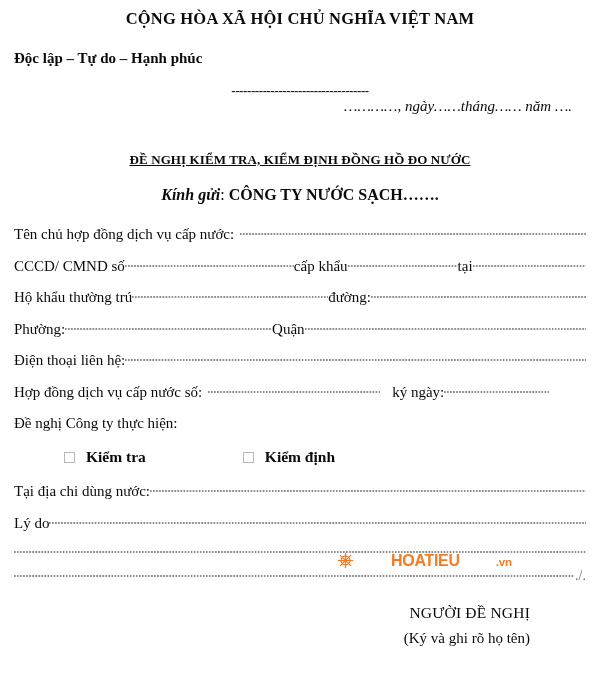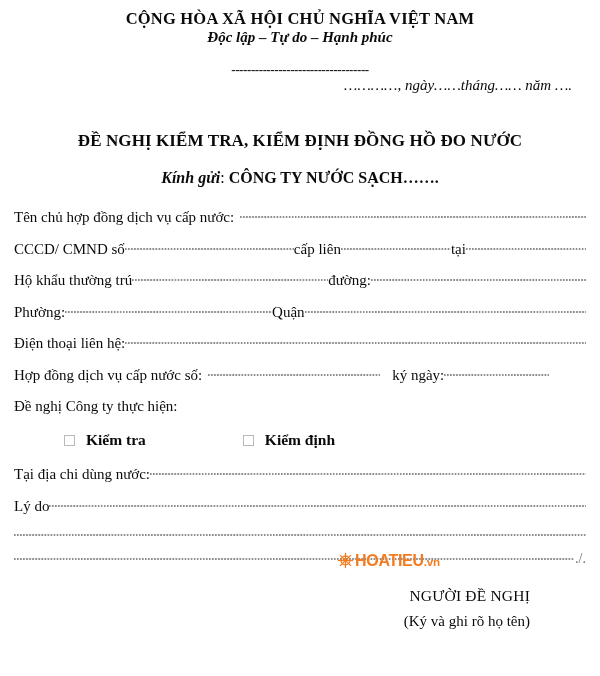--- a/index.html
+++ b/index.html
@@ -26,24 +26,24 @@
 
   
   .national-heading {
     text-align: center;
     font-weight: bold;
     font-size: 16.5px;
     letter-spacing: .2px;
     margin-top: 9px;
   }
   .motto {
-    text-align: center;
-    font-weight: bold;
-    font-size: 15px;
-    font-style: italic;
+    text-align: left;
+    font-weight: bold;
+    font-size: 15px;
+    margin-top: 21px;
   }
   .rule {
     text-align: center;
     font-size: 13px;
     letter-spacing: -0.4px;
     margin-top: 16px;
     color: #111;
     font-family: "Liberation Sans", sans-serif;
     font-weight: 700;
     transform: scaleY(.75);
@@ -52,23 +52,24 @@
     text-align: right;
     font-style: italic;
     font-size: 15px;
     padding-right: 14px;
   }
 
   
   .doc-title {
     text-align: center;
     font-weight: bold;
-    font-size: 17px;
+    font-size: 13px;
     margin-top: 37px;
     letter-spacing: .1px;
+    text-decoration: underline;
   }
   .addressee {
     text-align: center;
     font-size: 16px;
     margin-top: 18px;
   }
   .addressee .kg {
     font-style: italic;
     font-weight: bold;
   }
@@ -151,20 +152,21 @@
 
   
   .watermark {
     position: absolute;
     left: 337px;
     top: 543px;
     display: flex;
     align-items: center;
     pointer-events: none;
     user-select: none;
+    gap: 36px;
   }
   .wm-icon {
     width: 17px;
     height: 17px;
     display: block;
     margin-right: 1px;
   }
   .wm-text {
     font-family: "Liberation Sans", sans-serif;
     font-weight: bold;
@@ -222,21 +224,21 @@
   <div class="form">
 
     <div class="row">
       <span class="lbl">Tên chủ hợp đồng dịch vụ cấp nước:</span>
       <span class="dots" style="margin-left:6px"></span>
     </div>
 
     <div class="row">
       <span class="lbl">CCCD/ CMND số</span>
       <span class="dots" style="flex:0 0 169px"></span>
-      <span class="lbl">cấp liên</span>
+      <span class="lbl">cấp khẩu</span>
       <span class="dots" style="flex:0 0 110px"></span>
       <span class="lbl">tại</span>
       <span class="dots"></span>
     </div>
 
     <div class="row">
       <span class="lbl">Hộ khẩu thường trú</span>
       <span class="dots" style="flex:0 0 196px"></span>
       <span class="lbl">đường:</span>
       <span class="dots"></span>

